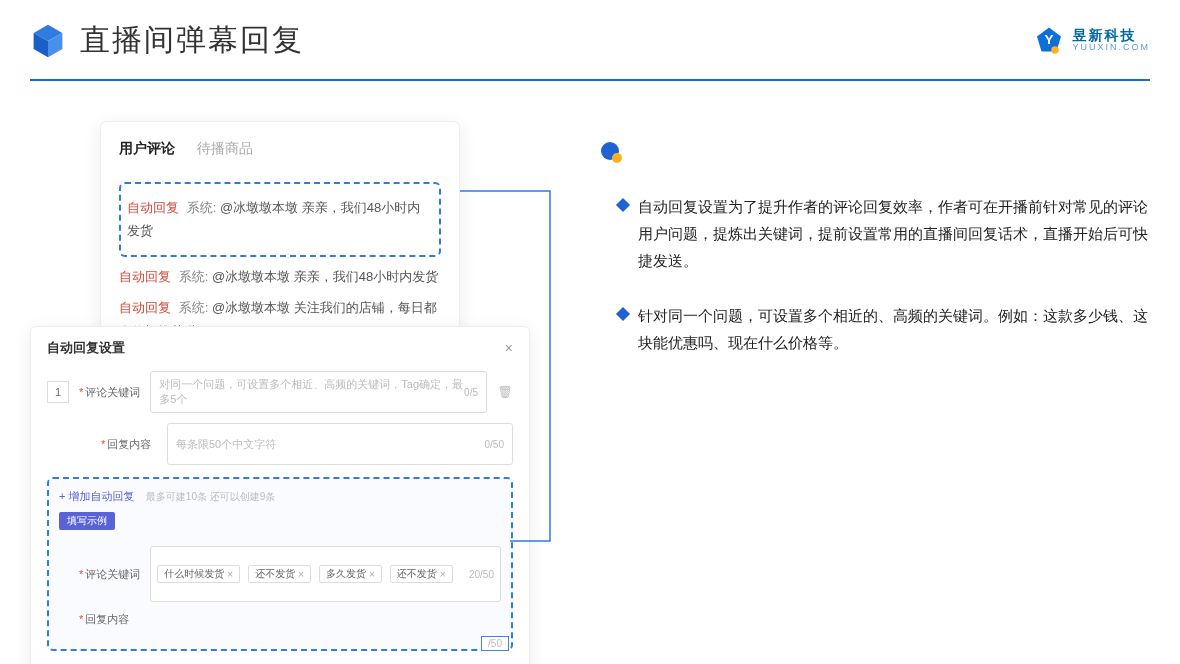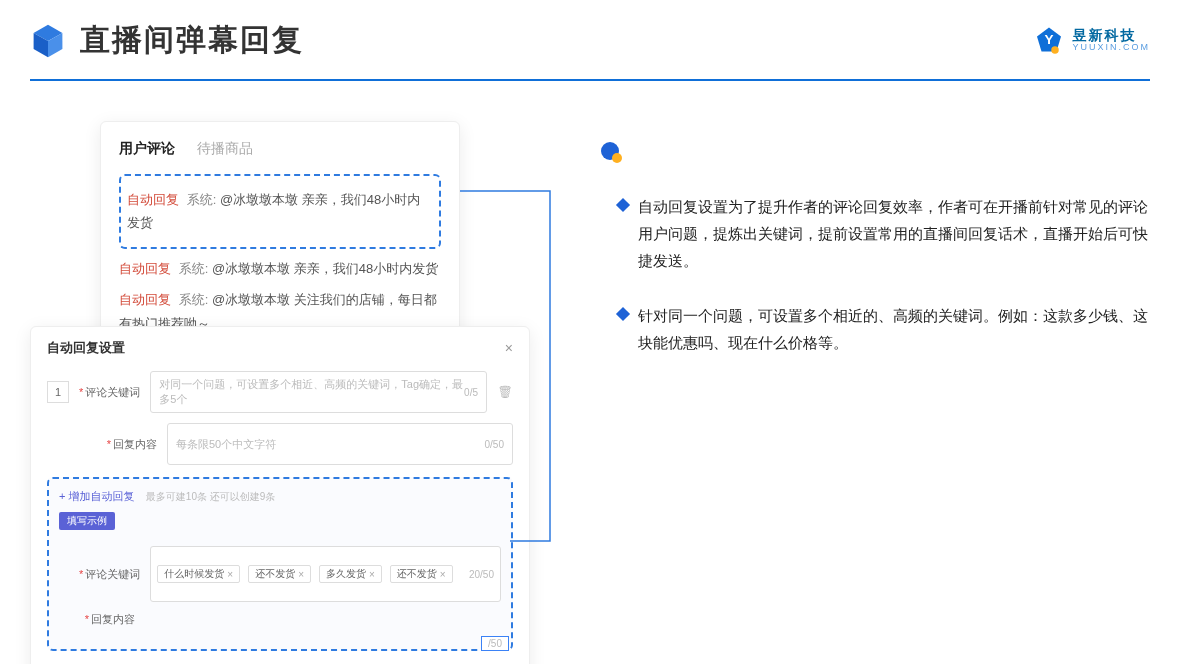--- a/index.html
+++ b/index.html
@@ -8,40 +8,40 @@
     font-family: -apple-system, "PingFang SC", "Microsoft YaHei", sans-serif;
     background: #fff; color: #333; position: relative; overflow: hidden;
   }
 
   
   .header { display: flex; align-items: center; padding: 20px 30px 10px; }
   .logo-cube {
     width: 36px; height: 36px; margin-right: 14px; position: relative;
   }
   .logo-cube svg { width: 100%; height: 100%; }
-  .page-title { font-size: 30px; font-weight: 700; color: #333; letter-spacing: 2px; }
+  .page-title { font-size: 30px; font-weight: 400; color: #333; letter-spacing: 2px; }
   .brand { margin-left: auto; display: flex; align-items: center; }
   .brand-icon { width: 30px; height: 30px; margin-right: 8px; }
   .brand-text { display: flex; flex-direction: column; line-height: 1.1; }
   .brand-name { font-size: 14px; font-weight: 700; color: #0369a1; letter-spacing: 2px; }
   .brand-sub  { font-size: 9px; color: #5a9de0; letter-spacing: 2px; }
   .hr-blue { height: 2px; background: #0f6fd8; margin: 8px 30px 0; }
 
   
   .content { display: flex; padding: 40px 30px 0; gap: 40px; position: relative; }
   .left  { flex: 0 0 530px; position: relative; }
   .right { flex: 1; padding-top: 20px; }
 
   
   .card {
     background: #fff; border: 1px solid #eee; border-radius: 6px;
     box-shadow: 0 4px 18px rgba(0,0,0,.08);
   }
   .comments-card { width: 360px; margin-left: 70px; padding: 18px 18px 22px; position: relative; }
-  .tabs { display: flex; gap: 22px; font-size: 14px; margin-bottom: 16px; }
+  .tabs { display: flex; gap: 22px; font-size: 14px; margin-bottom: 24px; }
   .tab-active { font-weight: 700; color: #222; }
   .tab-inactive { color: #aaa; }
   .comment { font-size: 13px; line-height: 1.8; margin: 8px 0; color: #555; }
   .tag-auto { color: #d34b3a; margin-right: 4px; }
   .pale { color: #888; }
   .highlight-box {
     border: 2px dashed #2f7be0; border-radius: 6px; padding: 4px 6px;
     position: relative;
   }
 
@@ -49,21 +49,21 @@
   .settings-card {
     width: 500px; position: absolute; left: 0; top: 205px;
     padding: 12px 16px 30px; font-size: 12px;
   }
   .settings-hdr { display:flex; align-items:center; justify-content:space-between; margin-bottom:14px;}
   .settings-title { font-size: 13px; font-weight: 600; }
   .close-x { color:#999; cursor:pointer; font-size:14px; }
   .row { display:flex; align-items:center; gap:10px; margin: 10px 0; }
   .idx-box { width:22px; height:22px; border:1px solid #ddd; display:flex;align-items:center;justify-content:center; font-size:11px; color:#666;}
   .req { color:#e64545; margin-right:2px;}
-  .lbl { color:#666; font-size:11px; min-width:56px; text-align:right;}
+  .lbl { color:#666; font-size:11px; min-width:56px; text-align:left;}
   .input {
     flex:1; border:1px solid #ddd; border-radius:3px; height:42px;
     display:flex; align-items:center; padding:0 8px; color:#bbb; font-size:11px;
     justify-content:space-between; background:#fff;
   }
   .input .count{ color:#bbb; font-size:10px;}
   .trash { color:#bbb; width:16px; text-align:center;}
   .subrow { padding-left: 54px; }
 
   .example-wrap {

